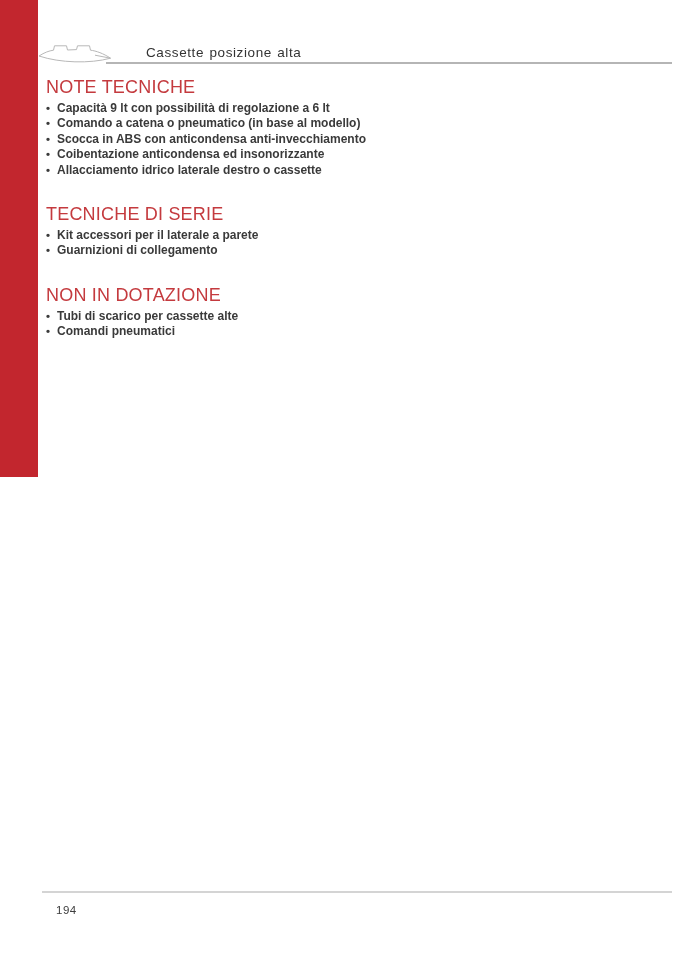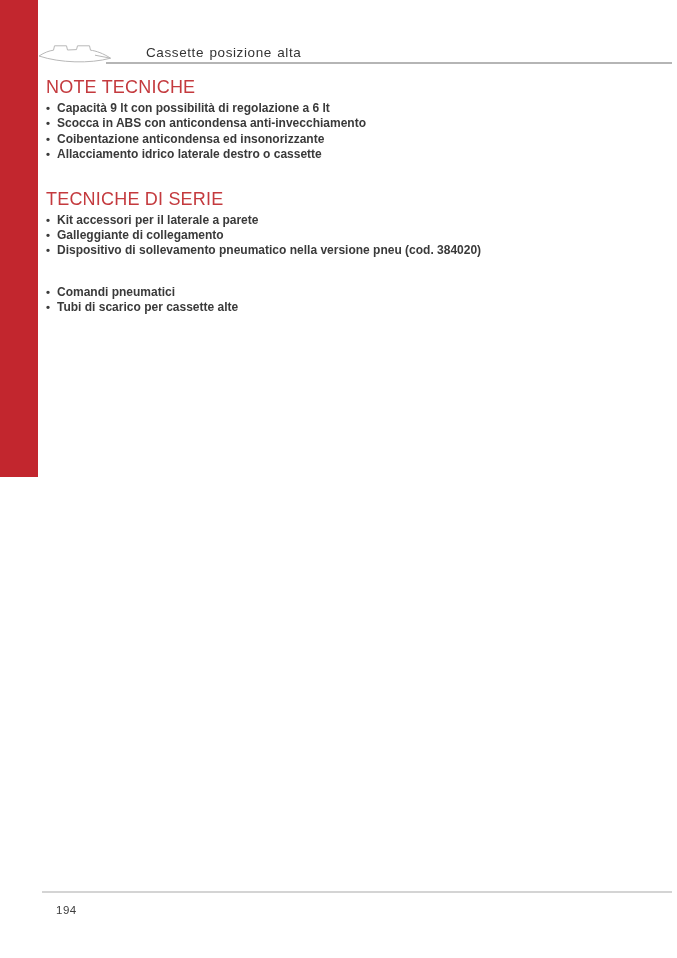--- a/index.html
+++ b/index.html
@@ -66,39 +66,40 @@
 
   <div class="page-title">Cassette posizione alta</div>
 
   <div class="header-rule"></div>
 
   <div class="content">
     <div class="section">
       <h2 class="section-heading">NOTE TECNICHE</h2>
       <ul class="bullet-list">
           <li>Capacità 9 lt con possibilità di regolazione a 6 lt</li>
+          <li>Comando a catena o pneumatico (in base al modello)</li>
           <li>Scocca in ABS con anticondensa anti-invecchiamento</li>
           <li>Coibentazione anticondensa ed insonorizzante</li>
           <li>Allacciamento idrico laterale destro o cassette</li>
         </ul>
     </div>
 
     <div class="section">
       <h2 class="section-heading">TECNICHE DI SERIE</h2>
       <ul class="bullet-list">
           <li>Kit accessori per il laterale a parete</li>
-          <li>Galleggiante di collegamento</li>
-          <li>Dispositivo di sollevamento pneumatico nella versione pneu (cod. 384020)</li>
+          <li>Guarnizioni di collegamento</li>
         </ul>
     </div>
 
     <div class="section">
+      <h2 class="section-heading">NON IN DOTAZIONE</h2>
       <ul class="bullet-list">
+          <li>Tubi di scarico per cassette alte</li>
           <li>Comandi pneumatici</li>
-          <li>Tubi di scarico per cassette alte</li>
         </ul>
     </div>
   </div>
 
   <div class="footer-rule"></div>
   <div class="page-number">194</div>
 
 </div>
 
 </body></html>

